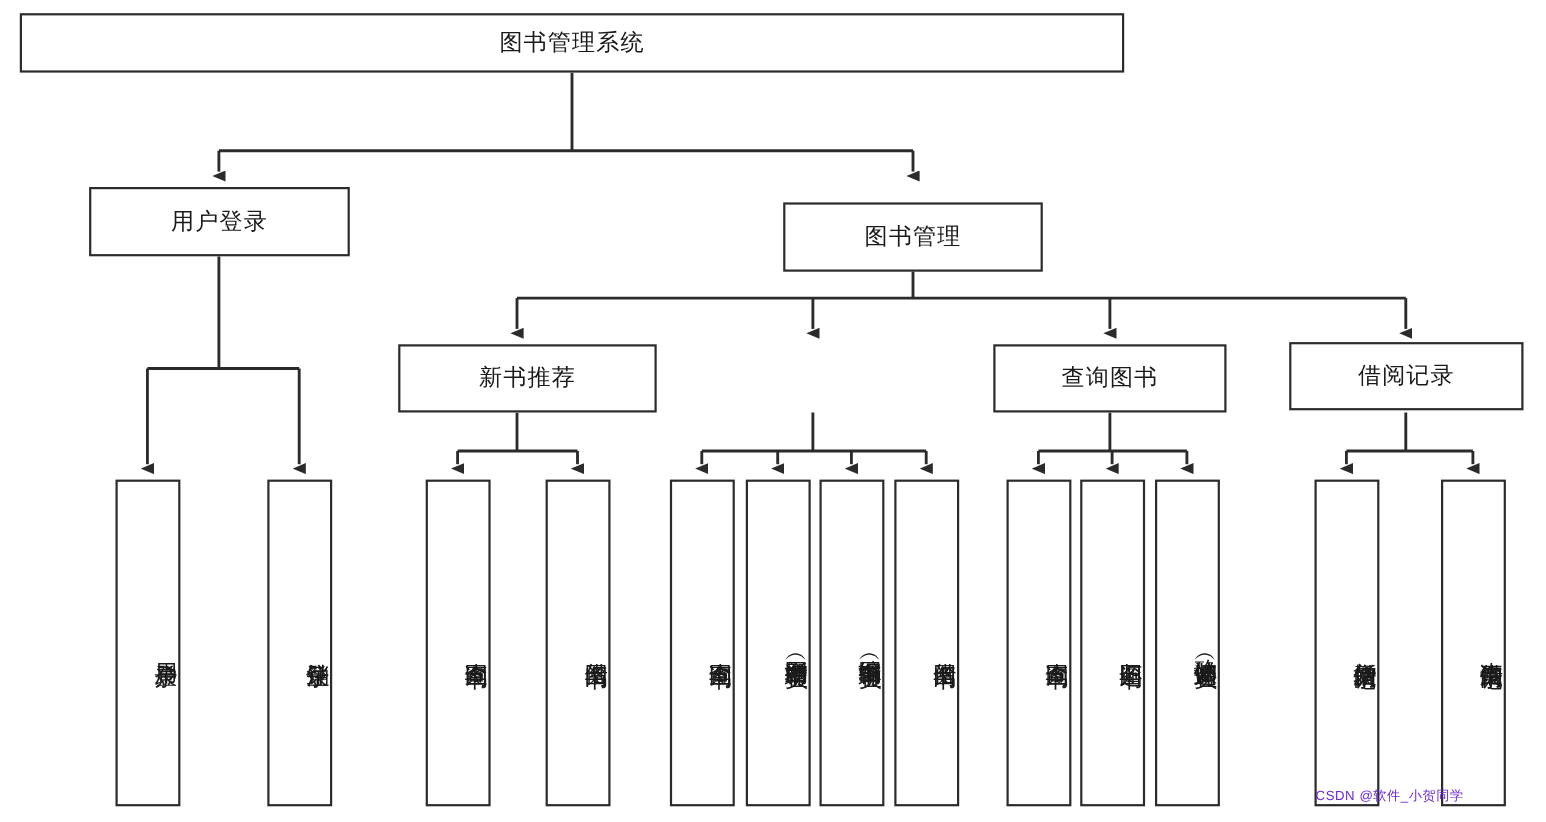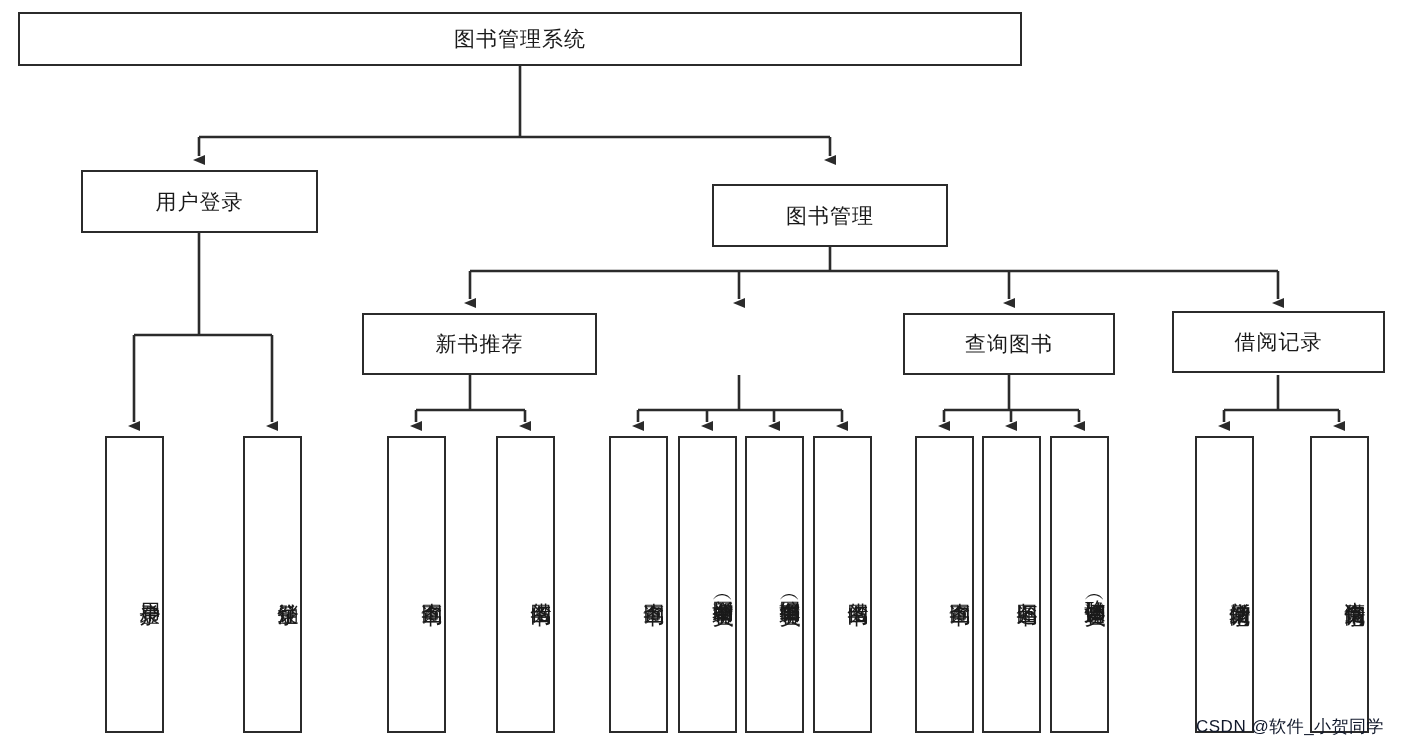--- a/index.html
+++ b/index.html
@@ -46,22 +46,22 @@
     letter-spacing: 1px;
     writing-mode: vertical-rl;
     text-orientation: upright;
     padding-top: 6px;
     align-items: flex-start;
     justify-content: center;
     white-space: nowrap;
   }
   .watermark {
     position: absolute;
-    font-size: 17px;
-    color: #0f172a;
+    font-size: 12px;
+    color: #6d28d9;
     letter-spacing: 0.5px;
     white-space: nowrap;
     user-select: none;
   }
 </style>
 </head>
 <body>
 
 <div id="canvas">
 

